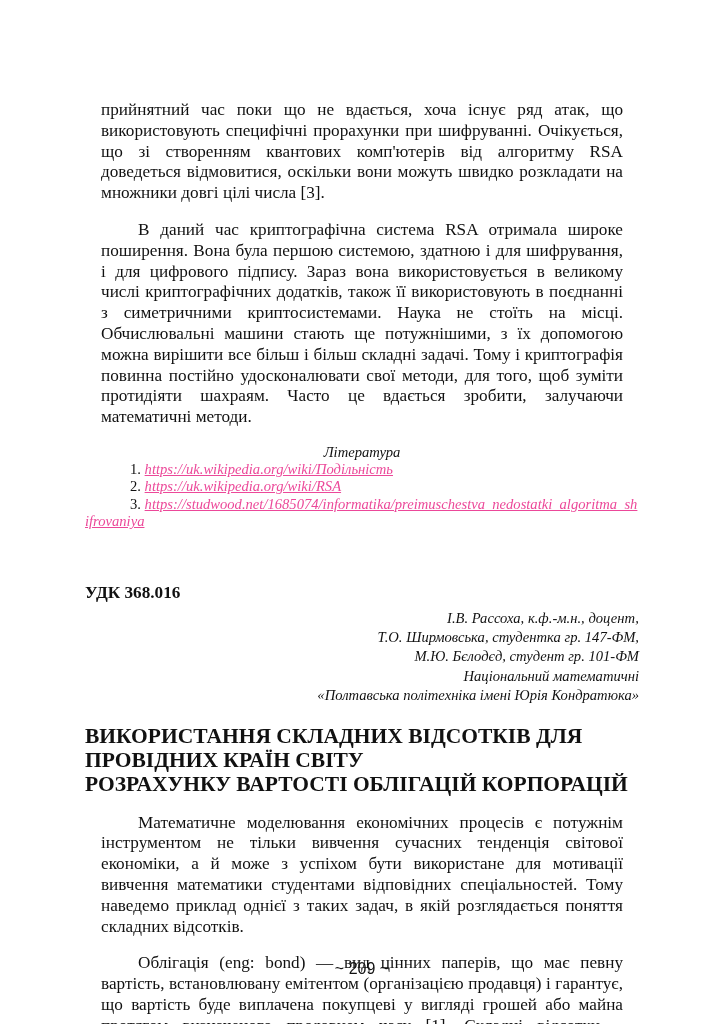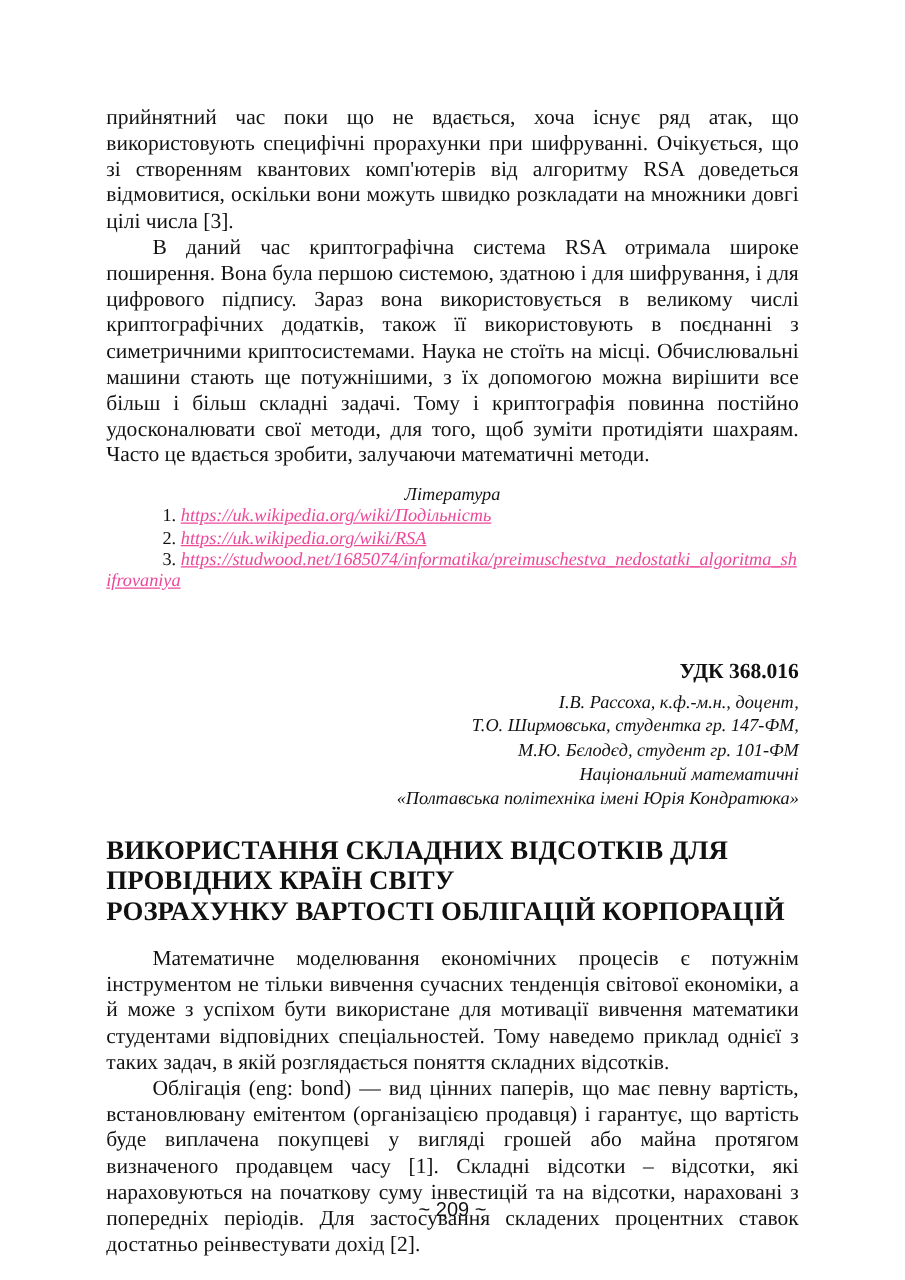--- a/index.html
+++ b/index.html
@@ -2,29 +2,29 @@
 <html><head>
 <meta charset="utf-8">
 <style>
   html, body { margin: 0; padding: 0; background: #ffffff; }
   body { width: 724px; height: 1024px; position: relative; overflow: hidden; color: #111; }
   .page {
     position: absolute; left: 85px; top: 84px; width: 554px;
     font-family: "Liberation Serif", "DejaVu Serif", serif;
     font-size: 17.2px; line-height: 20.8px;
   }
-  .p { text-align: justify; margin: 0; }
+  .p { text-align: justify; margin: 16px; }
   .p.indent { text-indent: 37px; }
   .refs { margin-top: 13px; font-style: italic; font-size: 14.6px; line-height: 17.2px; }
   .refs-title { text-align: center; margin: 0; }
   .ref { margin: 0; padding-left: 45px; }
   .ref.wrap { padding-left: 0; text-indent: 45px; word-break: break-all; }
   .ref .num { font-style: normal; }
   .ref a { color: #ec4899; text-decoration: underline; }
-  .udc { font-weight: bold; margin-top: 53px; font-size: 17.2px; line-height: 20px; text-align: right; }
+  .udc { font-weight: bold; margin-top: 53px; font-size: 17.2px; line-height: 20px; }
   .authors { text-align: right; font-style: italic; font-size: 14.6px; line-height: 19.2px; margin-top: 6px; }
   .authors div { margin: 0; text-align: right; }
   .title { text-align: left; font-weight: bold; font-size: 21.5px; line-height: 24.2px; margin-top: 19px; margin-bottom: 16px; }
   .footer {
     position: absolute; left: 0; width: 724px; top: 960px; text-align: center;
     font-family: "Liberation Sans", "DejaVu Sans", sans-serif; font-size: 16px;
   }
 </style>
 </head>
 <body>

